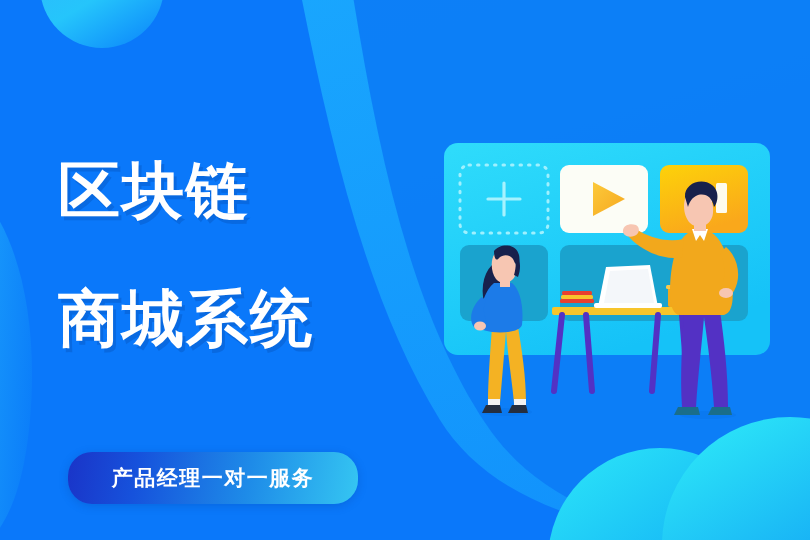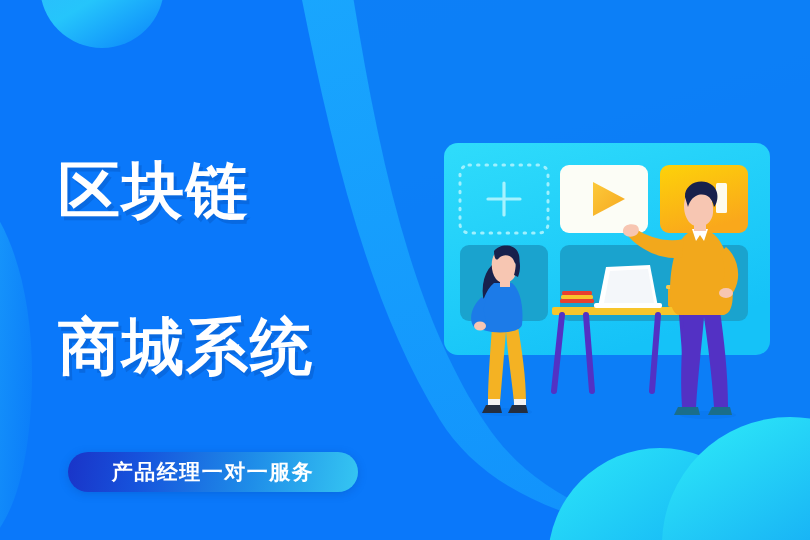--- a/index.html
+++ b/index.html
@@ -15,25 +15,25 @@
   #bg-svg { position:absolute; inset:0; width:810px; height:540px; display:block; }
   #illus-svg { position:absolute; left:420px; top:115px; width:390px; height:320px; display:block; }
 
   .headline {
     position:absolute; left:58px; color:#ffffff; font-weight:bold;
     letter-spacing:2px; line-height:1;
     text-shadow:3px 4px 0 rgba(4,70,160,0.28);
     white-space:nowrap; user-select:none;
   }
   #headline-1 { top:160px; font-size:62px; }
-  #headline-2 { top:288px; font-size:62px;margin-top:28px; }
+  #headline-2 { top:288px; font-size:62px; }
 
   #tagline-pill {
     position:absolute; left:68px; top:452px;
-    width:290px; height:40px; border-radius:24px;
+    width:290px; height:52px; border-radius:24px;
     background:linear-gradient(100deg,#1A34C8 0%,#1652DC 24%,#1E8BE8 62%,#35C6F2 100%);
     display:flex; align-items:center; justify-content:center;
     box-shadow:0 2px 10px rgba(3,50,130,0.22);
   }
   #tagline-text {
     color:#FFFFFF; font-size:21px; font-weight:bold; letter-spacing:1.5px;
     white-space:nowrap; user-select:none;
   }
 </style>
 </head>

